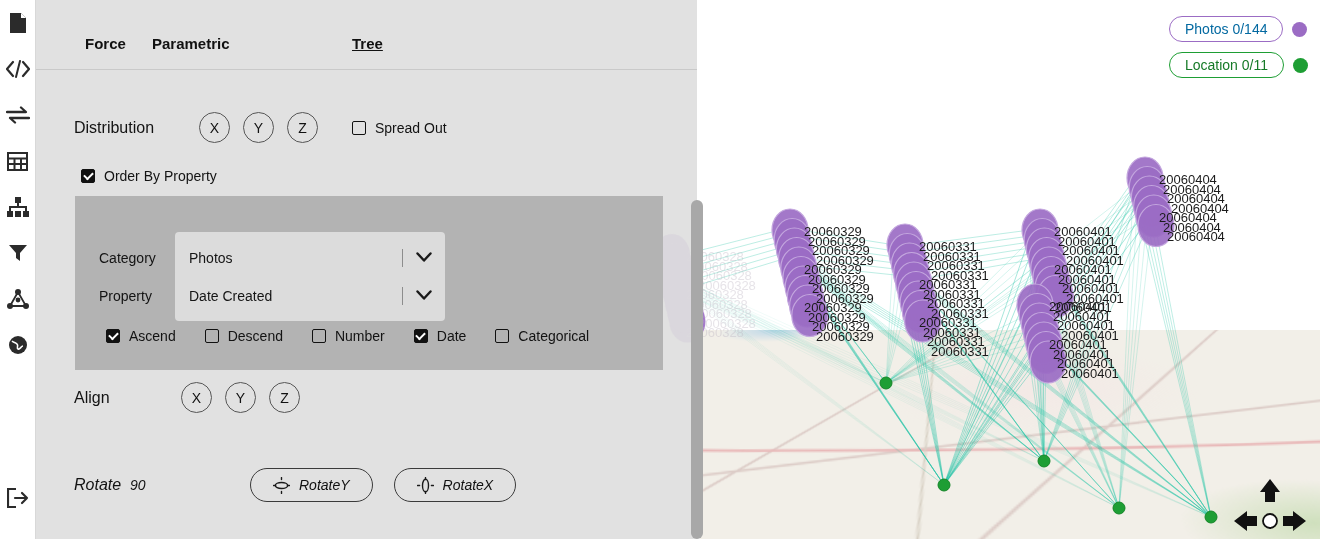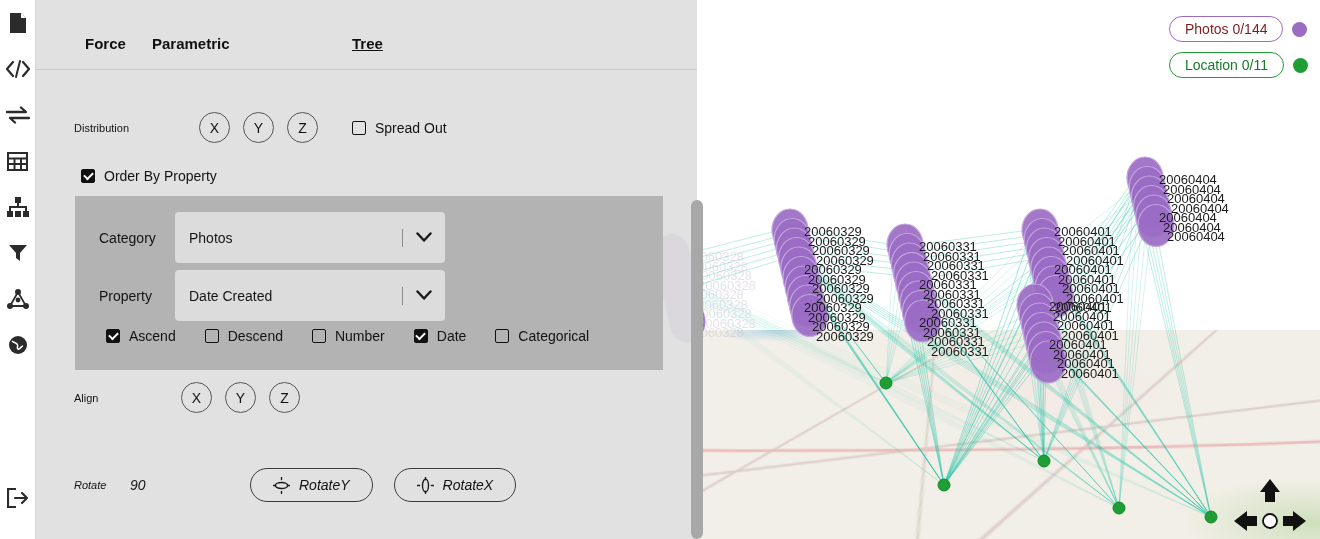--- a/index.html
+++ b/index.html
@@ -78,21 +78,21 @@
     box-shadow:0 1px 0 0 #e2e2e2;
   }
   #tab-force { left:30px; }
   #tab-parametric { left:97px; }
   #tab-geometric { left:186px; }
   #tab-tree { left:297px;text-decoration:underline; }
 
   .panel-body { position:relative; height:469px; }
 
   .row { display:flex; align-items:center; }
-  .lbl { font-size:11px; color:#131313; }
+  .lbl { font-size:16px; color:#131313; }
 
   .circ-btn {
     width:31px; height:31px; border-radius:50%;
     border:1px solid #555; background:transparent;
     display:flex; align-items:center; justify-content:center;
     font-size:14px; color:#111; cursor:pointer;
   }
 
   .cbox {
     width:14px; height:14px; border:1.6px solid #111; border-radius:2px;
@@ -113,21 +113,21 @@
   #dist-btns { display:flex; gap:13px; }
   #spread-wrap { margin-left:34px; }
 
   #row-orderby { position:absolute; left:45px; top:98px; }
 
   #sortbox {
     position:absolute; left:39px; top:126px;
     width:588px; height:174px; background:#b3b3b3;
   }
   .sel-row { display:flex; align-items:center; margin:0 0 0 0; }
-  #sel-category { position:absolute; left:24px; top:16px; }
+  #sel-category { position:absolute; left:24px; top:36px; }
   #sel-property { position:absolute; left:24px; top:74px; }
   .sel-row .lbl { width:76px; font-size:14px; }
   .select {
     width:270px; height:51px; background:#dcdcdc; border-radius:4px;
     display:flex; align-items:center; cursor:pointer;
   }
   .select .val { flex:1; padding-left:14px; font-size:14px; color:#151515; }
   .select .divider { width:1px; height:18px; background:#8d8d8d; }
   .select .chev { width:42px; display:flex; align-items:center; justify-content:center; }
   .select .chev svg { display:block; }
@@ -159,21 +159,21 @@
     background:#a8a8a8; border-radius:6px; z-index:31; cursor:pointer;
   }
 
   
   #legend { position:absolute; right:12px; top:16px; z-index:35; }
   .legend-row { display:flex; align-items:center; gap:9px; margin-bottom:10px; }
   .pill {
     border-radius:14px; padding:4px 15px; font-size:14px;
     background:rgba(255,255,255,0.85); cursor:pointer; white-space:nowrap;
   }
-  .pill.photos { border:1.6px solid #9b6cc4; color:#7f1d1d; }
+  .pill.photos { border:1.6px solid #9b6cc4; color:#0369a1; }
   .pill.location { border:1.6px solid #1e9e34; color:#167a27; }
   .dot { width:15px; height:15px; border-radius:50%; flex:none; }
   .dot.photos { background:#9b6cc4; }
   .dot.location { background:#1e9e34; }
 
   
   #navpad { position:absolute; right:12px; bottom:8px; width:76px; height:54px; z-index:35; }
   #navpad svg { display:block; }
 </style>
 </head>

